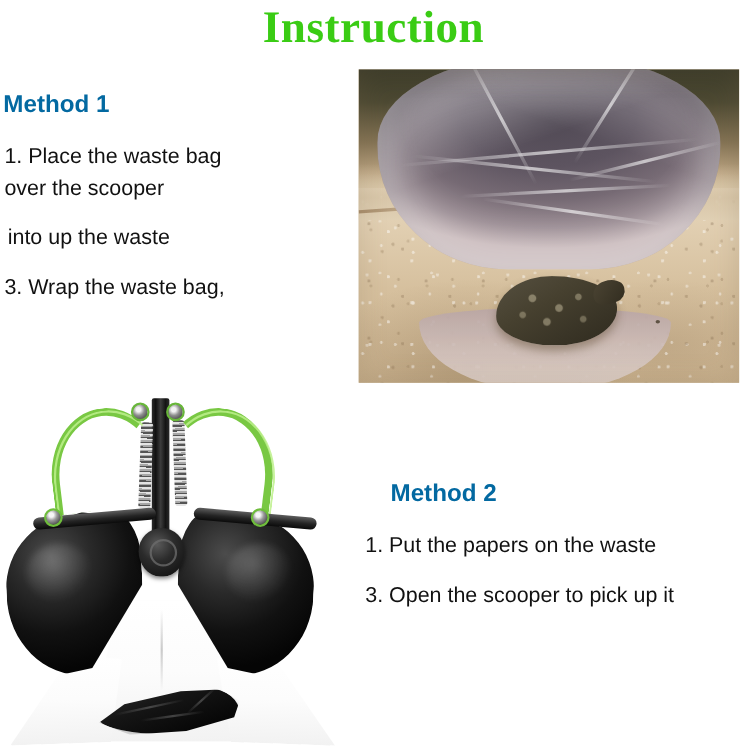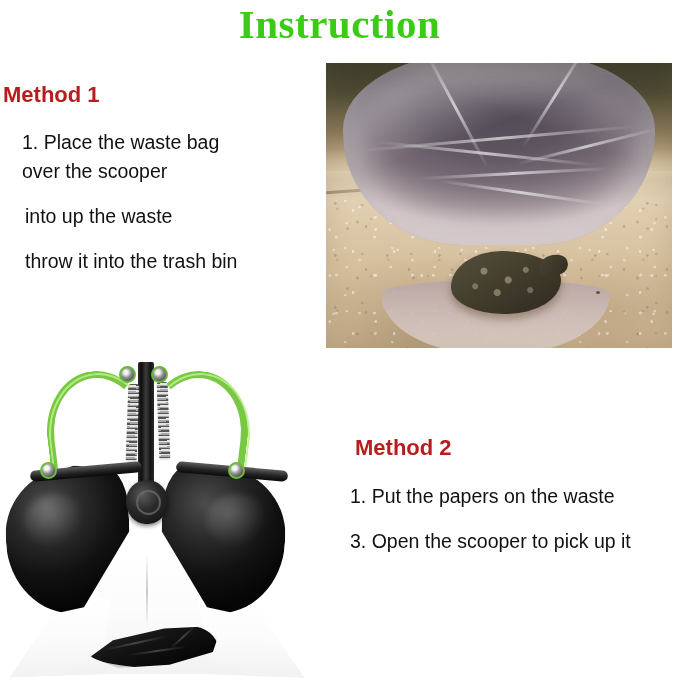--- a/index.html
+++ b/index.html
@@ -31,35 +31,34 @@
     letter-spacing: 0.5px;
   }
 
   
   .method-heading {
     position: absolute;
     font-family: "Liberation Sans", sans-serif;
     font-weight: bold;
     font-size: 22px;
     line-height: 26px;
-    color: #b91c1c;
+    color: #0369a1;
     white-space: nowrap;
   }
   #method1-heading { left: 3px;   top: 82px;  }
   #method2-heading { left: 355px; top: 435px; }
 
   
   .steps {
     position: absolute;
     font-family: "Liberation Sans", sans-serif;
     font-size: 19.5px;
     line-height: 29px;
     color: #111111;
     font-weight: 500;
-    margin-left: 18px;
   }
   #method1-steps { left: 4px;   top: 128px; width: 310px; }
   #method2-steps { left: 332px; top: 482px; width: 325px; }
 
   .step { margin: 0 0 16px 0; }
   .step:last-child { margin-bottom: 0; }
   .step .line { display: block; white-space: nowrap; }
   .step .line.indent { padding-left: 3px; }
 
   
@@ -361,21 +360,21 @@
 
 <div id="method1-steps" class="steps">
   <p class="step">
     <span class="line">1. Place the waste bag</span>
     <span class="line">over the scooper</span>
   </p>
   <p class="step">
     <span class="line indent">into up the waste</span>
   </p>
   <p class="step">
-    <span class="line indent">throw it into the trash bin</span>
+    <span class="line">3. Wrap the waste bag,</span>
   </p>
 </div>
 
 <div id="photo-bag-over-scooper">
   <div class="ph1-ground"></div>
   <div class="ph1-speckle"></div>
   <div class="ph1-backwall"></div>
   <div class="ph1-backwall-blur"></div>
   <div class="ph1-twig"></div>
 

